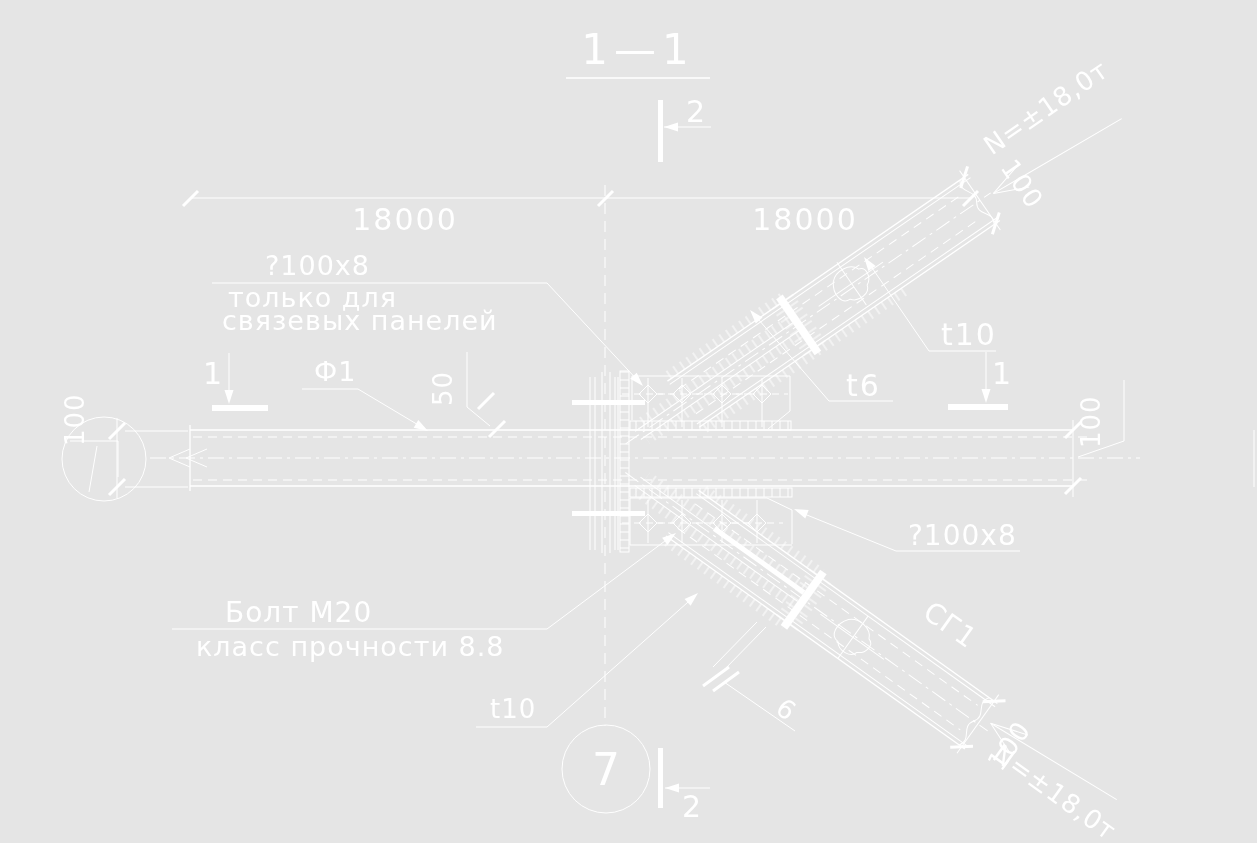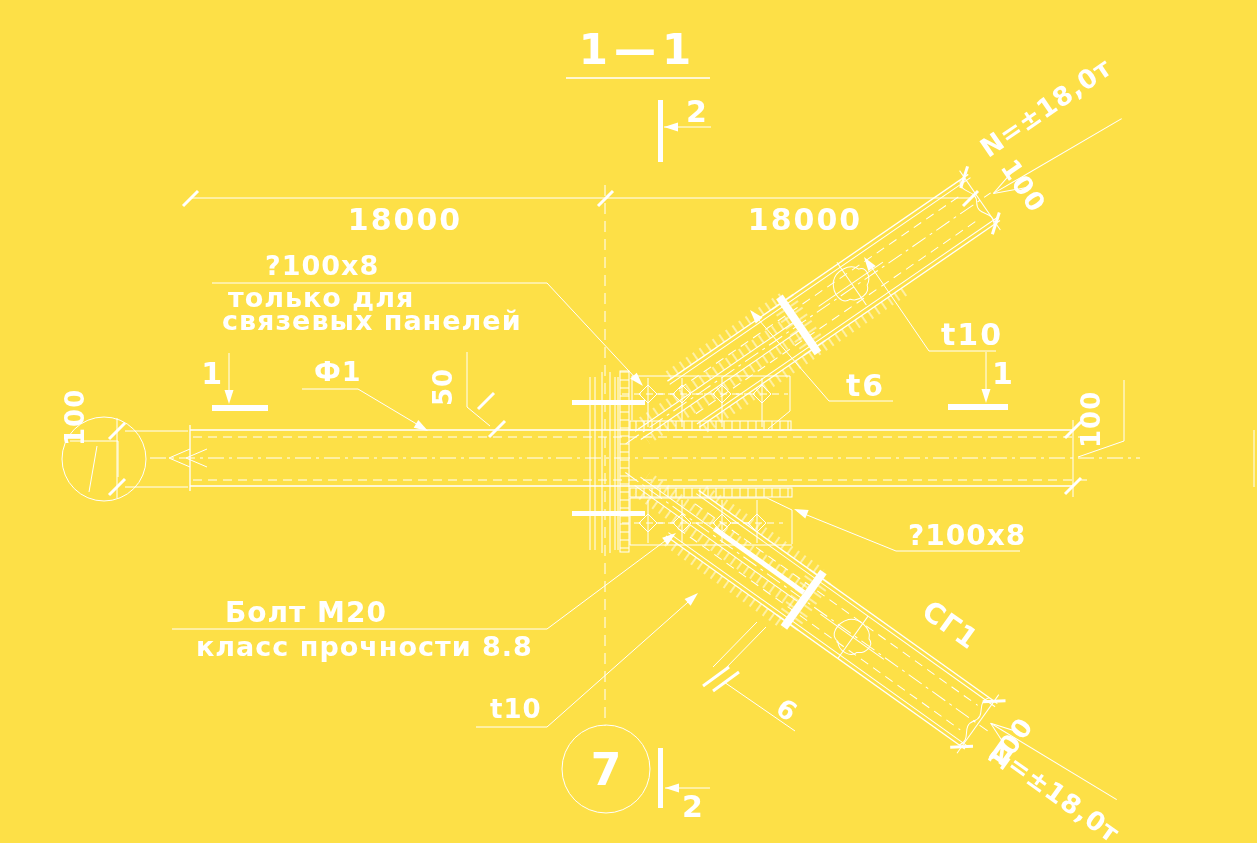--- a/index.html
+++ b/index.html
@@ -1,16 +1,16 @@
 <!DOCTYPE html>
 <html><head>
 <meta charset="utf-8">
 <style>
   html,body{margin:0;padding:0;background:#000;}
-  .stage{position:relative;width:1257px;height:843px;background:#fde047;overflow:hidden;font-weight:bold;}
+  .stage{position:relative;width:1257px;height:843px;background:#e5e5e5;overflow:hidden;}
   svg{display:block;}
   .ln{stroke:#fff;stroke-width:1.3;fill:none;}
   .thin{stroke:#fff;stroke-width:1;fill:none;}
   .tick{stroke:#fff;stroke-width:3;fill:none;}
   .fillw{fill:#fff;stroke:none;}
   .dash{stroke-dasharray:9,6;}
   .cl{stroke-dasharray:16,5,3,5;}
   .vcl{stroke-dasharray:11,7;}
   .hd{stroke-dasharray:7,5;}
   text{font-family:"DejaVu Sans",sans-serif;fill:#fff;stroke:none;}

